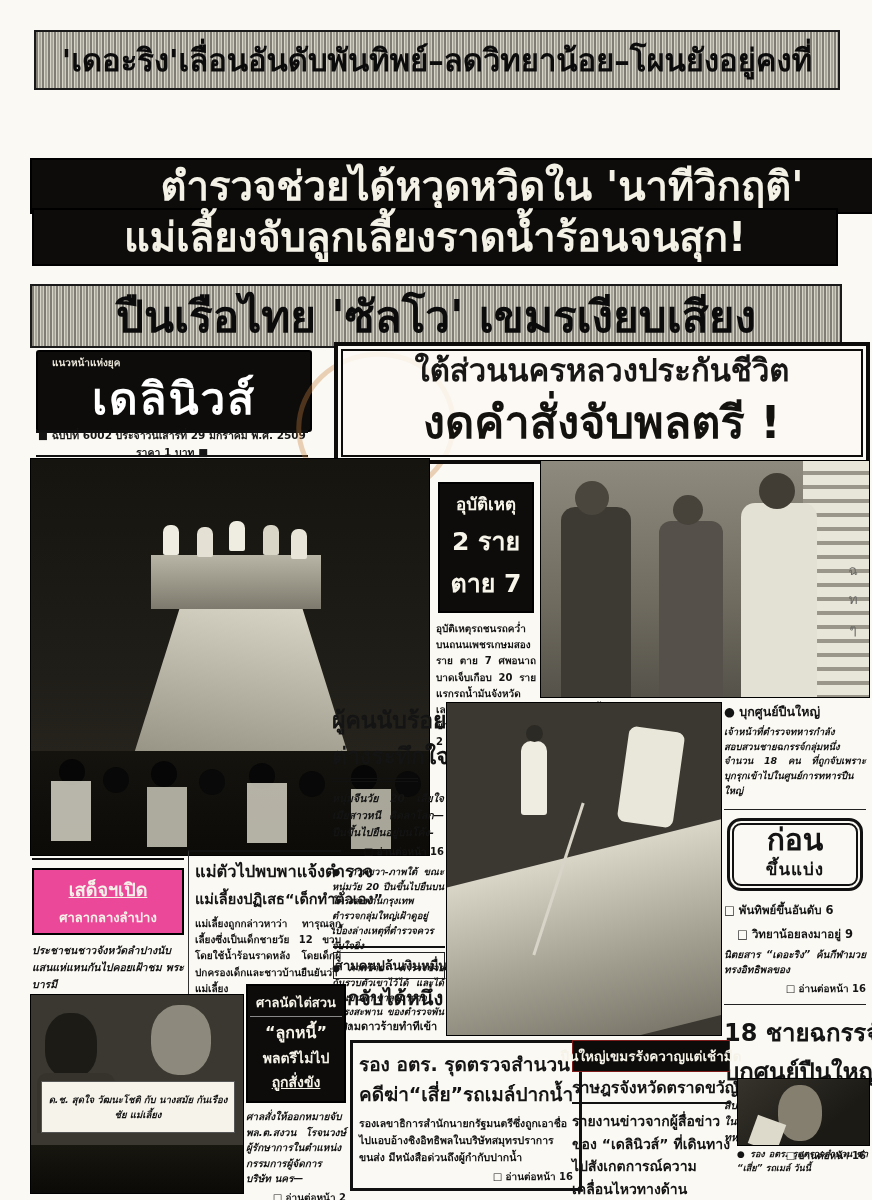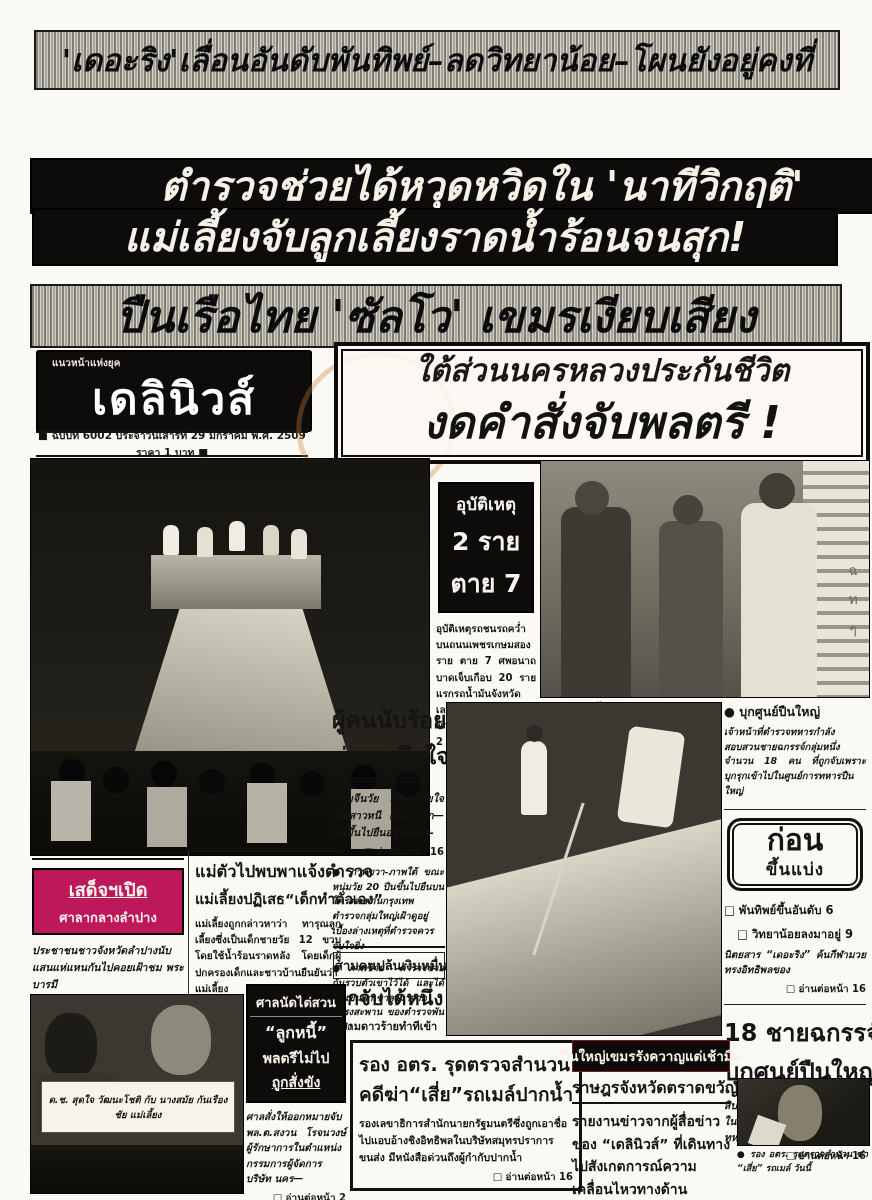--- a/index.html
+++ b/index.html
@@ -8,21 +8,21 @@
     background:#fbf9f3;overflow:hidden;
     font-family:"DejaVu Sans","Liberation Sans",sans-serif;color:#141414;
   }
   .abs{position:absolute;}
   .ctr{display:flex;align-items:center;justify-content:center;text-align:center;}
   .blackbar{background:#0d0c0a;color:#f4f1e7;font-weight:900;border:2px solid #000;}
   .stripbar{
     background:repeating-linear-gradient(90deg,#807d75 0 2px,#d8d5cb 2px 3px,#a8a59b 3px 5px,#cfccc2 5px 6px);
     color:#0b0b0b;font-weight:900;border:2px solid #1a1a1a;
   }
-  .nowrap{white-space:nowrap;font-style:italic;}
+  .nowrap{white-space:nowrap;}
   .photo{background:#3a3831;overflow:hidden;}
   .smallbody{font-size:10.5px;line-height:1.62;font-weight:700;text-align:justify;}
   .caps{font-size:9.5px;line-height:1.55;font-style:italic;font-weight:600;text-align:justify;}
   .more{font-size:10px;font-weight:800;text-align:right;margin-top:3px;}
 </style>
 </head>
 <body>
 
 <div class="page">
 
@@ -110,21 +110,21 @@
     <div class="more">□ อ่านต่อหน้า 16</div>
     <div style="border-top:1px solid #222;margin-top:8px;padding-top:8px;">
       <div style="font-size:24px;font-weight:800;white-space:nowrap;">18 ชายฉกรรจ์</div>
       <div style="font-size:24px;font-weight:800;white-space:nowrap;">บุกศูนย์ปืนใหญ่</div>
       <div class="caps" style="margin-top:6px;font-size:10.5px;">สิบแปดชายฉกรรจ์บุกรุก เข้าไป ใน เขตหวงห้ามของศูนย์การทหารปืนใหญ่</div>
       <div class="more">□ อ่านต่อหน้า 16</div>
     </div>
   </div>
 
   <div class="abs" style="left:32px;top:858px;width:152px;border-top:2px solid #111;padding-top:8px;">
-    <div style="background:#be185d;border:2px solid #000;color:#f5f2e8;text-align:center;padding:5px 2px;">
+    <div style="background:#ec4899;border:2px solid #000;color:#f5f2e8;text-align:center;padding:5px 2px;">
       <div style="font-size:18px;font-weight:900;text-decoration:underline;">เสด็จฯเปิด</div>
       <div style="font-size:13px;font-weight:700;margin-top:3px;">ศาลากลางลำปาง</div>
     </div>
     <div class="smallbody" style="margin-top:7px;font-style:italic;">ประชาชนชาวจังหวัดลำปางนับแสนแห่แหนกันไปคอยเฝ้าชม พระ บารมี</div>
     <div class="more">□ อ่านต่อหน้า 2</div>
   </div>
 
   <div class="abs" style="left:188px;top:850px;width:146px;border-top:2px solid #111;border-left:1px solid #333;padding:6px 0 0 6px;">
     <div style="font-size:16.5px;font-weight:900;white-space:nowrap;">แม่ตัวไปพบพาแจ้งตำรวจ</div>
     <div style="font-size:14.5px;font-weight:900;white-space:nowrap;margin-top:3px;">แม่เลี้ยงปฏิเสธ“เด็กทำตัวเอง”</div>

